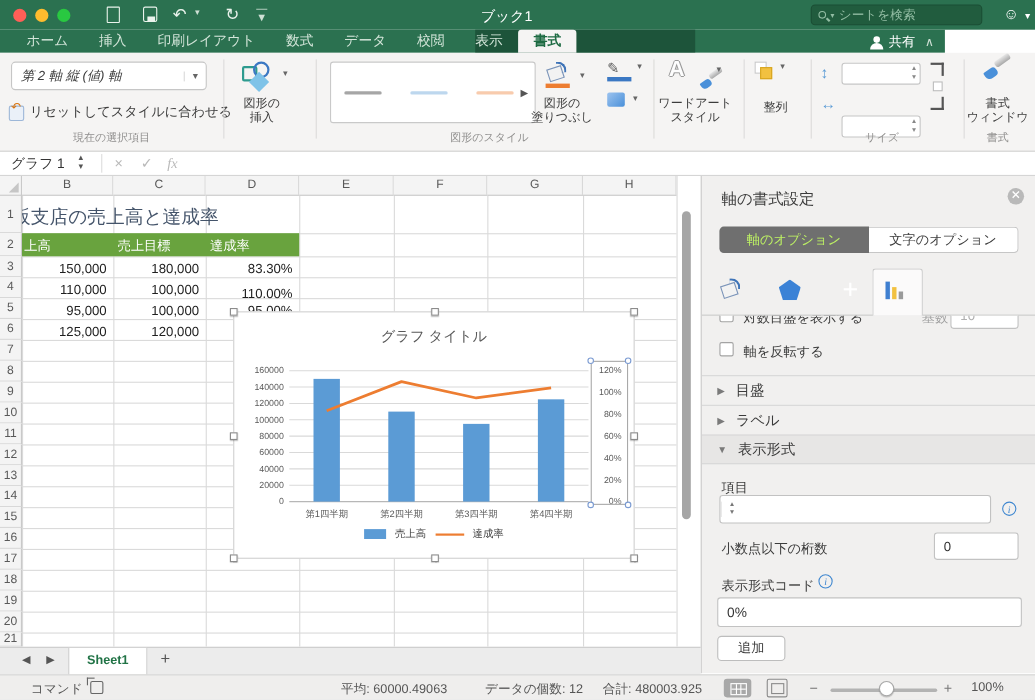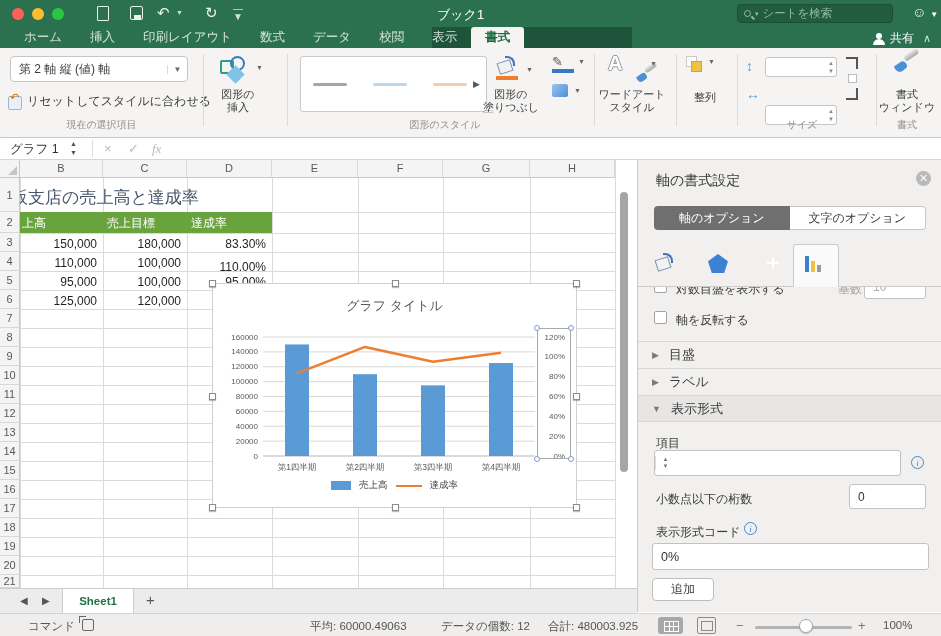--- a/index.html
+++ b/index.html
@@ -16,38 +16,38 @@
   .tb-ic { color:#eaf3ec; top:4px; font-size:15px; }
   #search-box { left:737px; top:4px; width:156px; height:19px; background:#215c3e;
                 border:1px solid #1b4e34; border-radius:4px; color:#93bda4; font-size:11.5px;
                 display:flex; align-items:center; padding:0 6px; gap:4px; }
   .mag { width:7px; height:7px; border:1.5px solid #93bda4; border-radius:50%; position:relative; }
   .mag:after { content:""; position:absolute; left:6px; top:6px; width:4px; height:1.5px;
                background:#93bda4; transform:rotate(45deg); }
   .mini-caret { font-size:7px; color:#93bda4; }
 
   
-  #tabstrip { left:0; top:27px; width:941px; height:21px; background:#2b7150; }
+  #tabstrip { left:0; top:27px; width:859px; height:21px; background:#2b7150; }
   #ctx-patch { left:432px; top:0; width:200px; height:21px; background:#1d543a; }
   #tabs { left:10px; top:0; height:21px; display:flex; align-items:stretch; }
   .tab { padding:0 14px; color:#d3e5d9; font-size:12.5px; display:flex; align-items:center; position:relative; z-index:2;}
   .tab.active { background:#f5f4f3; color:#1e6b43; border-radius:3px 3px 0 0; font-weight:bold; }
   #share { right:14px; top:3px; color:#fff; font-size:12px; display:flex; gap:5px; align-items:center;}
   .person { width:12px; height:12px; position:relative; }
   .person:before { content:""; position:absolute; left:3px; top:0; width:6px; height:6px; border-radius:50%; background:#fff; }
   .person:after { content:""; position:absolute; left:0; top:6px; width:12px; height:6px; border-radius:6px 6px 0 0; background:#fff; }
   #collapse-ribbon { right:-4px; top:0; color:#cfe0d5; font-size:11px; }
 
   
   #ribbon { left:0; top:48px; width:941px; height:90px; background:#f5f4f3; border-bottom:1px solid #c9c9c9; font-size:12px; color:#3c3c3c; }
   .rb-divider { top:6px; height:72px; border-left:1px solid #dcdbda; }
   .grp-label { top:70px; height:16px; font-size:10px; color:#8f8e8d; text-align:center; }
   .two-line { white-space:pre-line; text-align:center; line-height:1.2; font-size:11px; }
   #sel-dd { left:10px; top:8px; width:178px; height:26px; background:#fff; border:1px solid #c6c6c6; border-radius:4px;
-            display:flex; align-items:center; }
+            display:flex; align-items:center;font-style:italic; }
   #sel-dd .val { flex:1; padding:0 8px; font-size:12px; }
   #sel-dd .dd-arr { width:20px; text-align:center; color:#666; font-size:8px; border-left:1px solid #d9d9d9; }
   #reset-btn { left:8px; top:42px; height:20px; display:flex; align-items:flex-end; gap:5px; font-size:12px; }
   .reset-ic { width:14px; height:14px; border:1px solid #9db7d8; border-radius:2px; background:#eaf0f8; position:relative; }
   .reset-ic:before { content:"↶"; position:absolute; left:1px; top:-6px; color:#d9730d; font-size:11px; }
   .gallery { left:300px; top:8px; width:187px; height:56px; background:#fff; border:1px solid #c9c9c9; border-radius:3px; }
   .sw { top:26px; height:3px; border-radius:2px; }
   .expand { right:6px; top:22px; color:#555; font-size:9px; }
   .icon-btn-caret { font-size:7px; color:#666; }
   .bucket { width:18px; height:15px; position:relative; }
@@ -109,21 +109,21 @@
   #axis-selbox { left:324px; top:44px; width:34px; height:131px; border:1px solid #a9a9a9; z-index:4;}
   .selknob { width:6px; height:6px; border:1px solid #7b9bd2; border-radius:50%; background:#fff; position:absolute; }
 
   
   #pane { left:637px; top:160px; width:304px; height:452px; background:#f1f0ef; border-left:1px solid #cbcbcb; color:#3b3b3b; }
   #pane-title { left:18px; top:12px; font-size:14px; }
   #pane-close { right:10px; top:11px; width:15px; height:15px; border-radius:50%; background:#b9b9b9; color:#fff;
                 font-size:11px; line-height:14px; text-align:center; }
   #pane-tabs { left:16px; top:46px; width:272px; height:24px; display:flex; font-size:12px; }
   #pane-tabs .seg { flex:1; display:flex; align-items:center; justify-content:center; }
-  .seg.active { background:#6f6f6f; color:#ffffff; border-radius:4px 0 0 4px; }
+  .seg.active { background:#6f6f6f; color:#bef264; border-radius:4px 0 0 4px; }
   .seg.idle { background:#fff; color:#3b3b3b; border:1px solid #c6c6c6; border-left:none; border-radius:0 4px 4px 0; }
   #pane-iconrow { left:0; top:82px; width:304px; height:45px; border-bottom:1px solid #cbcbcb; }
   #icon-tab-sel { left:155px; top:2px; width:46px; height:43px; background:#fbfafa; border:1px solid #cbcbcb; border-bottom:none; border-radius:3px 3px 0 0; }
   .pent { width:20px; height:19px; background:#3b82d6; clip-path:polygon(50% 0,100% 38%,81% 100%,19% 100%,0 38%); }
   .size-ic { width:18px; height:18px; background:#3b82d6; border-radius:3px; position:relative; }
   .size-ic:before { content:""; position:absolute; left:8px; top:3px; width:2px; height:12px; background:#fff; }
   .size-ic:after { content:""; position:absolute; left:3px; top:8px; width:12px; height:2px; background:#fff; }
   .bars-ic { display:flex; align-items:flex-end; gap:2px; height:16px; }
   .bars-ic i { display:block; width:4px; }
   #pane-scroll { left:0; top:127px; width:304px; height:325px; overflow:hidden; }

